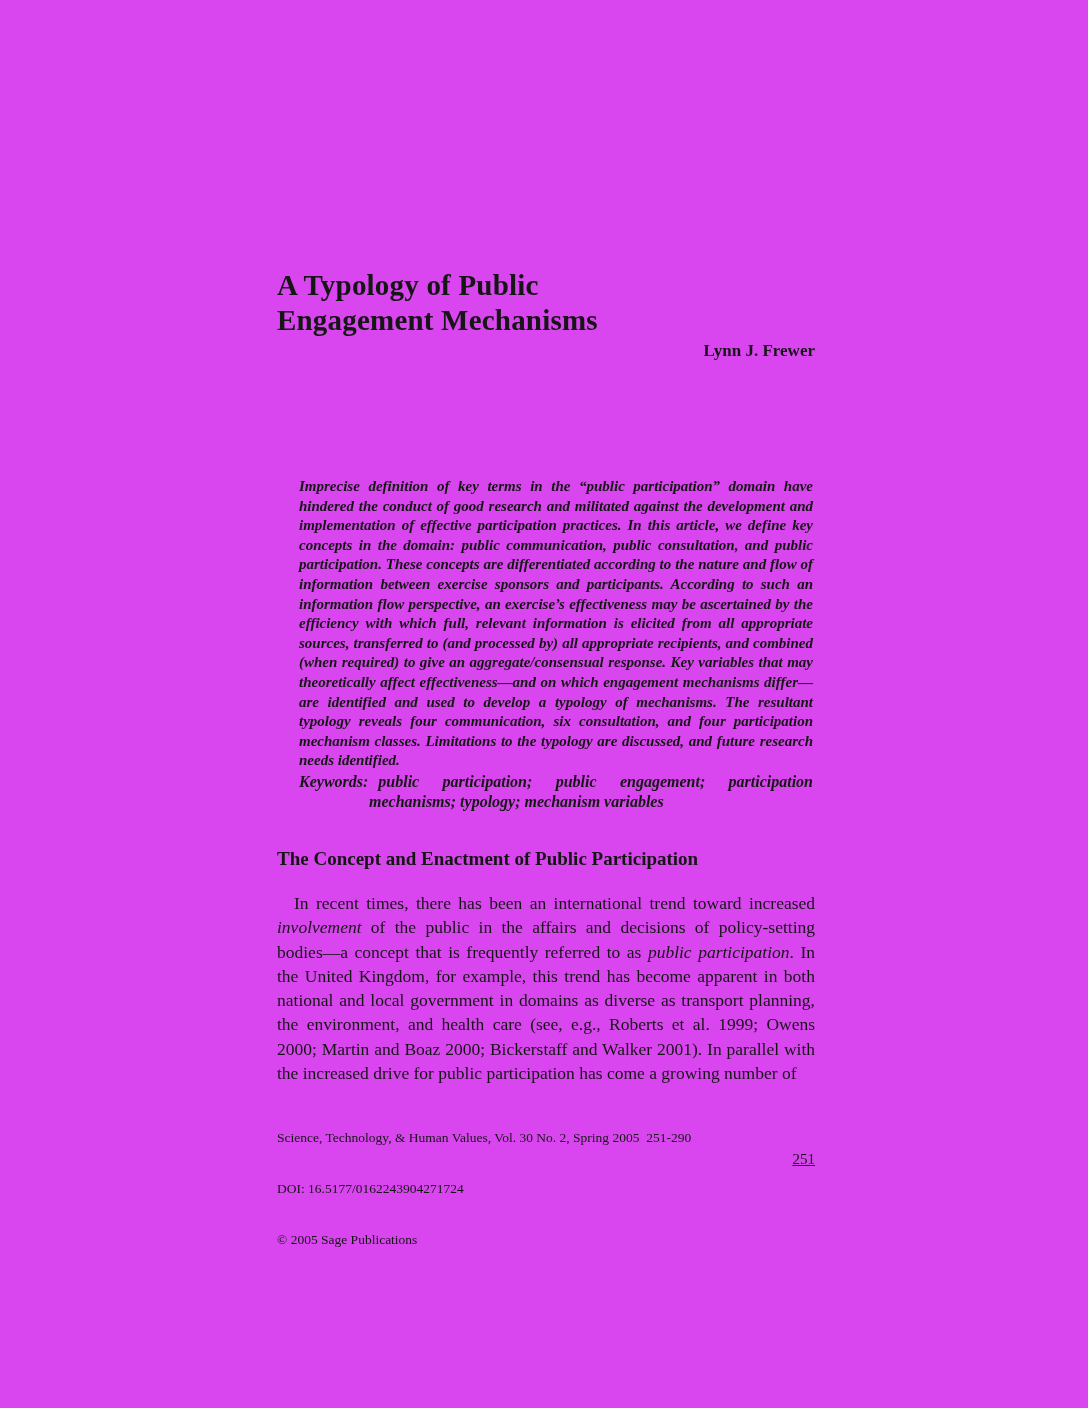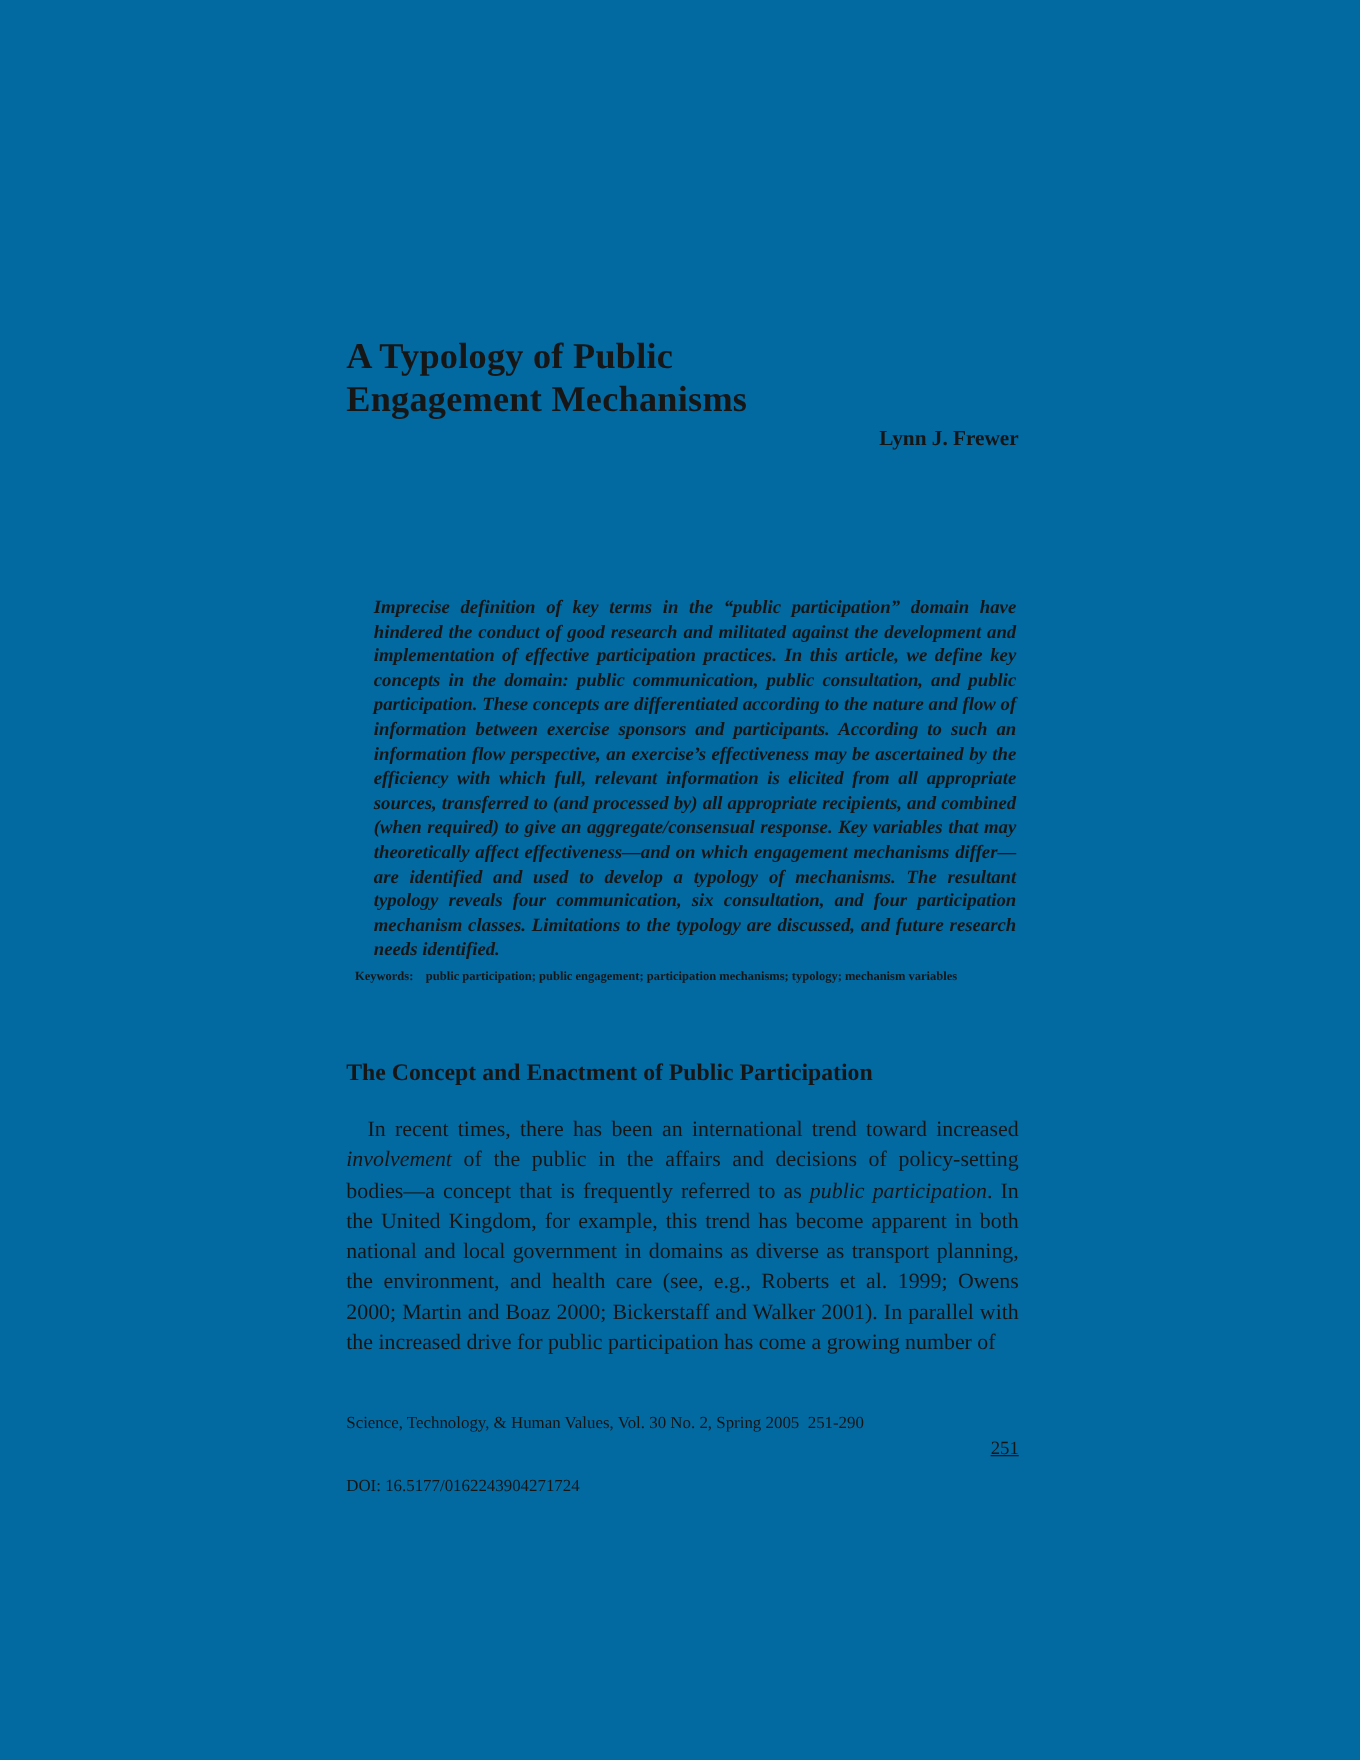--- a/index.html
+++ b/index.html
@@ -4,21 +4,21 @@
 <style>
   html, body {
     margin: 0;
     padding: 0;
     background: #ffffff;
   }
   .page {
     position: relative;
     width: 1088px;
     height: 1408px;
-    background: #0369a1;
+    background: #d946ef;
     font-family: "Liberation Serif", "DejaVu Serif", serif;
     color: #161616;
     overflow: hidden;
   }
   .title-block {
     position: absolute;
     left: 277px;
     top: 268px;
     width: 538px;
   }
@@ -54,25 +54,26 @@
     top: 477px;
     width: 514px;
     font-size: 15px;
     line-height: 19.6px;
     font-style: italic;
     font-weight: bold;
     text-align: justify;
   }
   .keywords {
     position: absolute;
-    left: 284px;
+    left: 299px;
     top: 772px;
     width: 514px;
-    font-size: 10px;
+    font-size: 16px;
     line-height: 20px;
+    font-style: italic;
     font-weight: bold;
     text-align: justify;
     padding-left: 70px;
     text-indent: -70px;
     box-sizing: border-box;
   }
   .kw-label { margin-right: 10px; }
   .section-heading {
     position: absolute;
     left: 277px;
@@ -138,17 +139,18 @@
     <span class="kw-label">Keywords:</span><span>public participation; public engagement; participation mechanisms; typology; mechanism variables</span>
   </section>
 
   <h2 class="section-heading">The Concept and Enactment of Public Participation</h2>
 
   <p class="body-text"><span>In recent times, there has been an international trend toward increased </span><i>involvement</i><span> of the public in the affairs and decisions of policy-setting bodies—a concept that is frequently referred to as </span><i>public participation</i><span>. In the United Kingdom, for example, this trend has become apparent in both national and local government in domains as diverse as transport planning, the environment, and health care (see, e.g., Roberts et al. 1999; Owens 2000; Martin and Boaz 2000; Bickerstaff and Walker 2001). In parallel with the increased drive for public participation has come a growing number of</span></p>
 
   <footer class="footnote">
     <div>Science, Technology, &amp; Human Values, Vol. 30 No. 2, Spring 2005  251-290</div>
     <div>DOI: 16.5177/0162243904271724</div>
+    <div>© 2005 Sage Publications</div>
   </footer>
 
   <div class="page-number">251</div>
 
 </div>
 
 </body></html>

